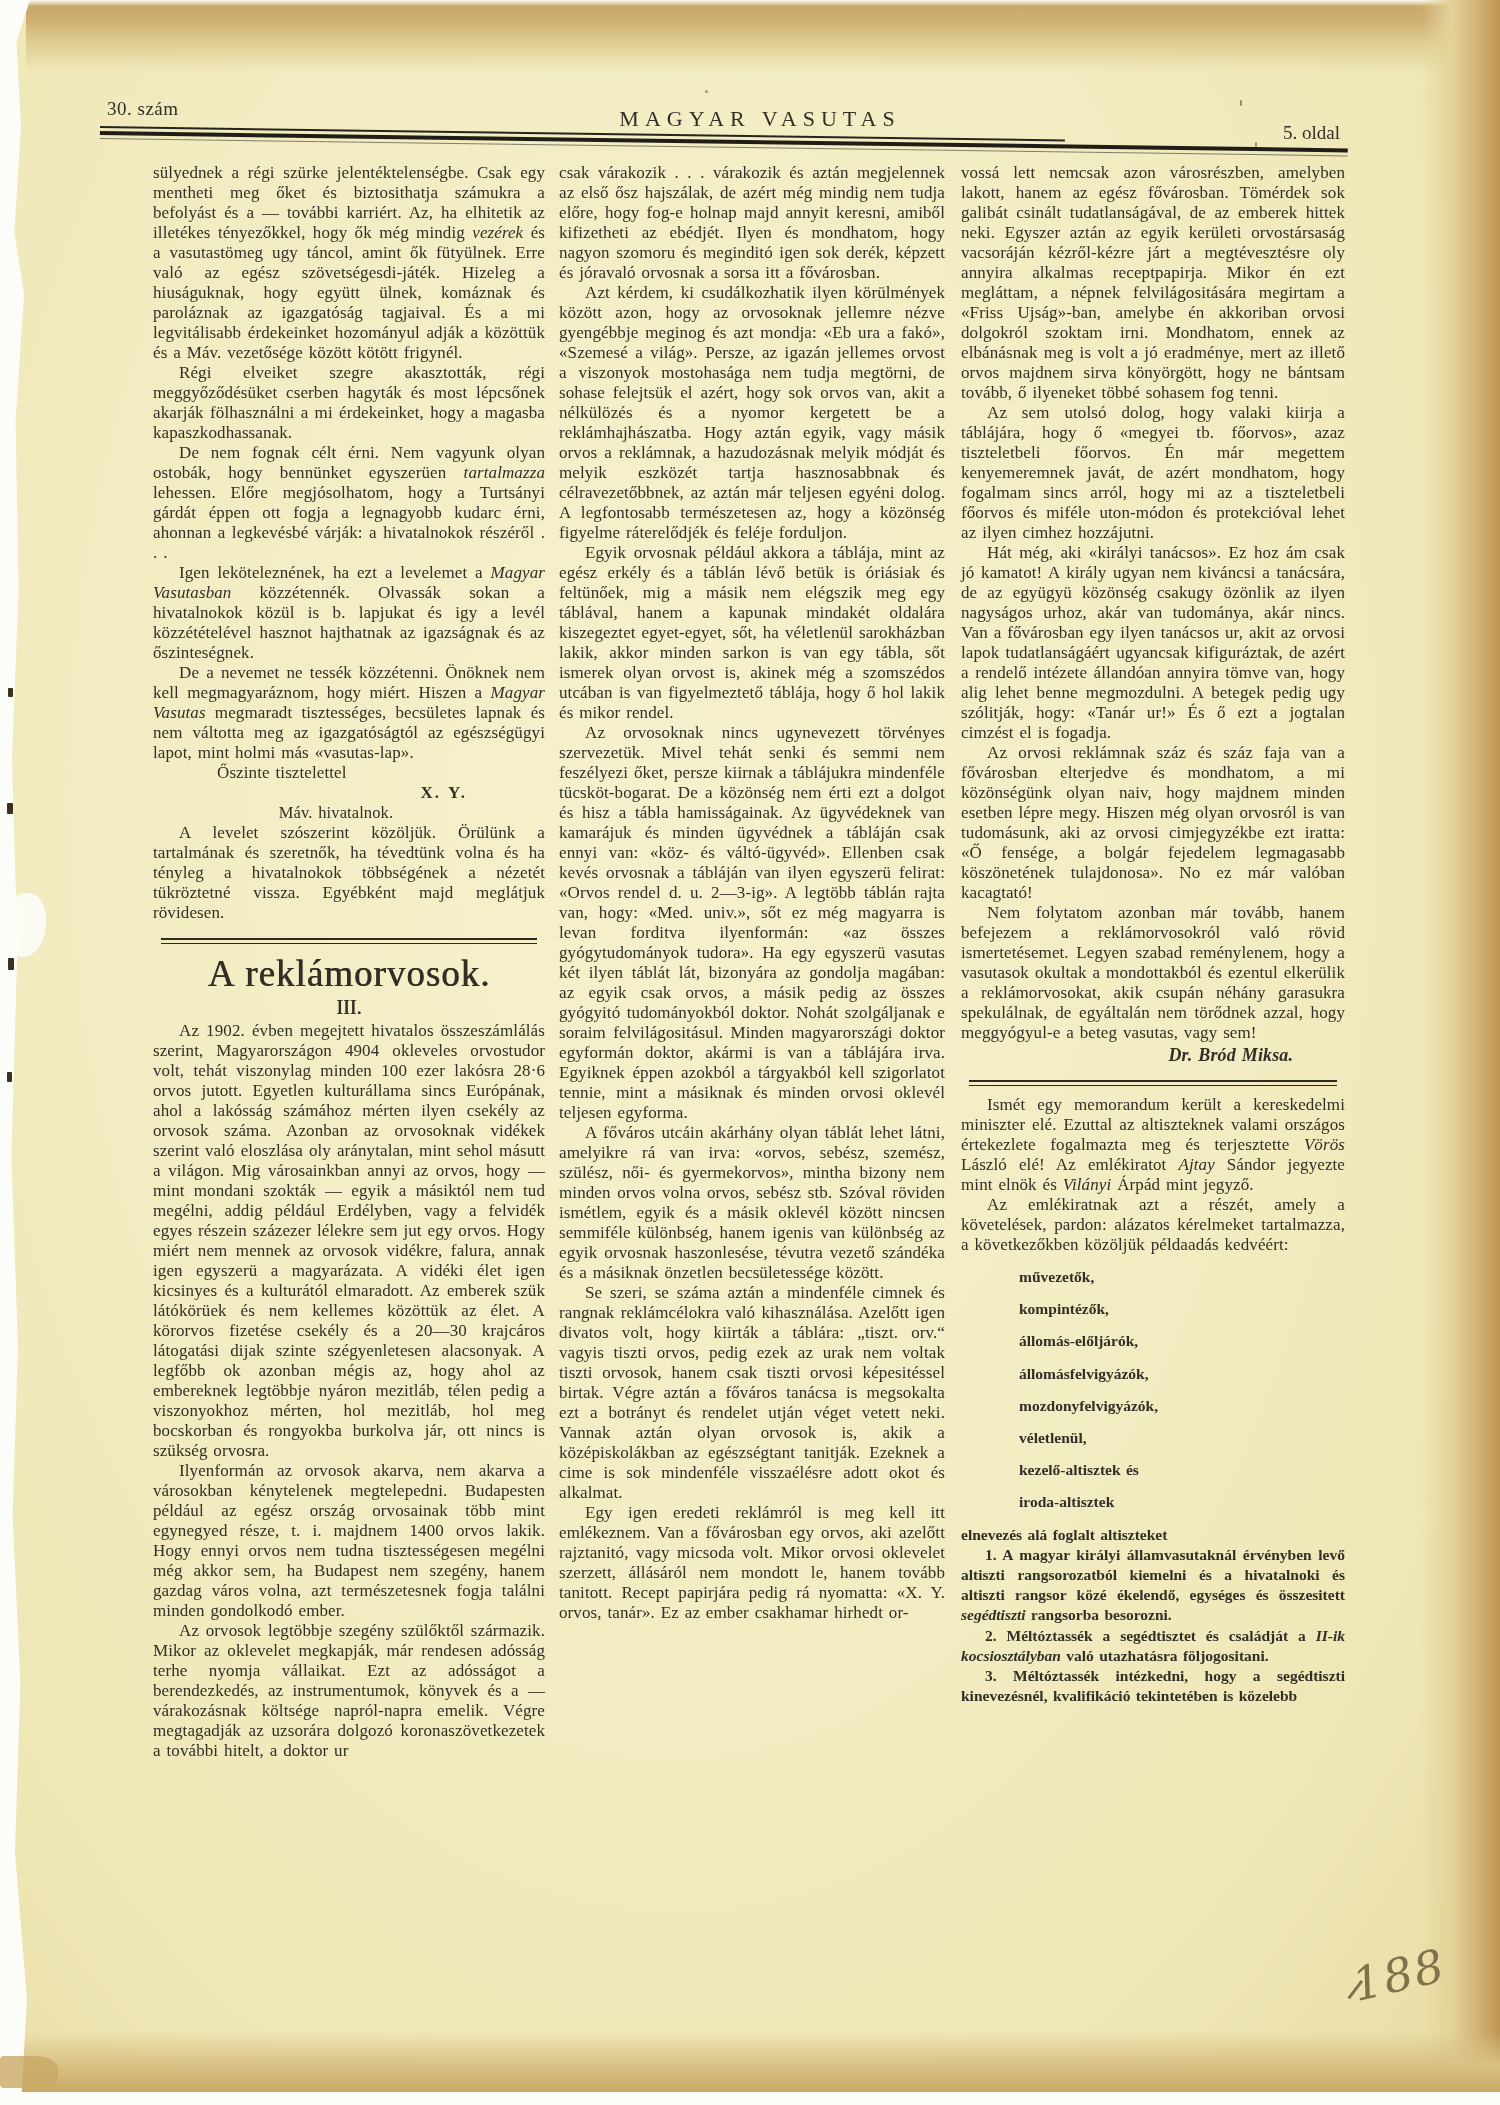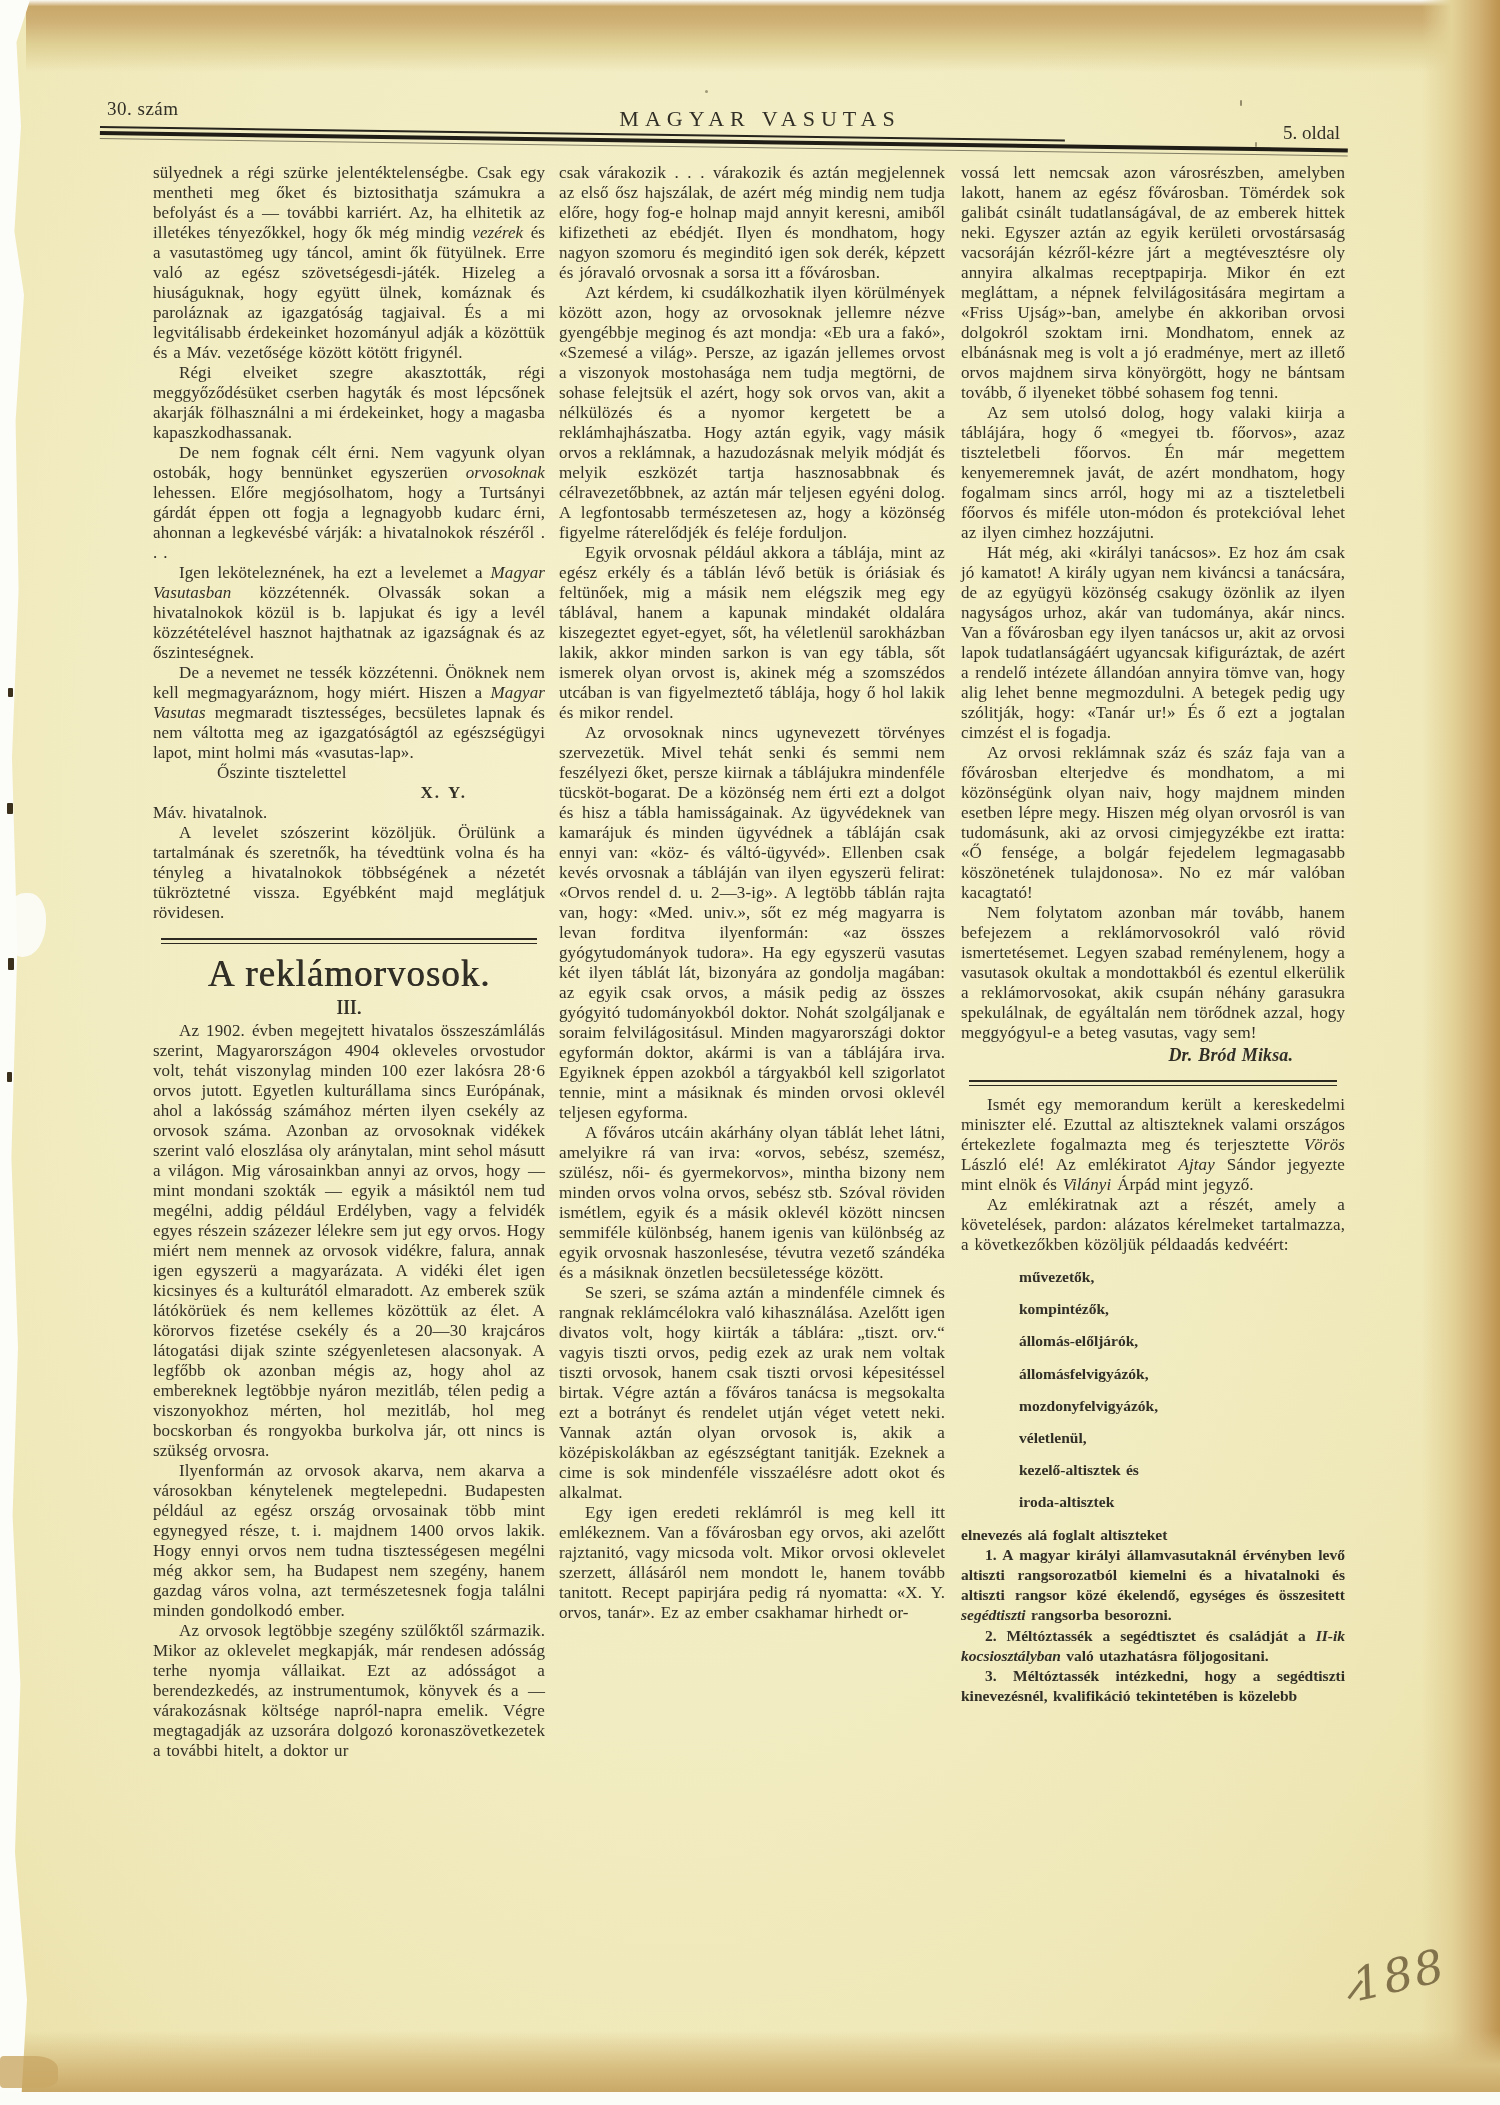--- a/index.html
+++ b/index.html
@@ -47,21 +47,21 @@
   .col{position:absolute;top:163px;font-size:17px;line-height:20px;text-align:justify;
        letter-spacing:.1px;word-spacing:1.5px;}
   .col1{left:153px;width:392px;}
   .col2{left:559px;width:386px;}
   .col3{left:961px;width:384px;}
   .p{margin:0;text-indent:26px;}
   .noind{text-indent:0;}
   .ln{margin:0;}
   .salute{padding-left:64px;}
   .sigxy{text-align:right;padding-right:78px;font-weight:bold;letter-spacing:2px;}
-  .sigmav{text-align:left;padding-right:26px;font-size:16.5px;}
+  .sigmav{text-align:center;padding-right:26px;font-size:16.5px;}
   .sigdr{text-align:right;padding-right:52px;font-weight:bold;font-size:18px;margin-top:2px;}
   .dblrule{margin:15px auto 9px auto;width:96%;height:3px;
     border-top:2.5px solid #2c2a21;border-bottom:1.2px solid #2c2a21;}
   .h1x{margin:4px 0 2px 0;font-size:37px;line-height:42px;text-align:center;text-indent:0;
     font-weight:normal;letter-spacing:1px;text-shadow:.6px 0 0 currentColor;}
   .h3x{margin:0 0 4px 0;font-size:20px;text-align:center;text-indent:0;text-shadow:.4px 0 0 currentColor;}
   .pp,.pl{font-size:15.5px;line-height:20.2px;font-weight:bold;letter-spacing:0;}
   .pp{margin:0;text-indent:24px;}
   .pp.first{margin-top:9px;}
   .pl{margin:12px;padding-left:46px;text-align:left;}
@@ -98,21 +98,21 @@
   <div class="hdr-page">5. oldal</div>
   <div class="hdr-rule">
     <div class="r1"></div>
       <div class="r2"></div>
       <div class="r3"></div>
   </div>
 
   <div class="col col1">
       <div class="p noind">sülyednek a régi szürke jelentéktelenségbe. Csak egy mentheti meg őket és biztosithatja számukra a befolyást és a — további karriért. Az, ha elhitetik az illetékes tényezőkkel, hogy ők még mindig <i>vezérek</i> és a vasutastömeg ugy táncol, amint ők fütyülnek. Erre való az egész szövetségesdi-játék. Hizeleg a hiuságuknak, hogy együtt ülnek, komáznak és paroláznak az igazgatóság tagjaival. És a mi legvitálisabb érdekeinket hozományul adják a közöttük és a Máv. vezetősége között kötött frigynél.</div>
       <div class="p">Régi elveiket szegre akasztották, régi meggyőződésüket cserben hagyták és most lépcsőnek akarják fölhasználni a mi érdekeinket, hogy a magasba kapaszkodhassanak.</div>
-      <div class="p">De nem fognak célt érni. Nem vagyunk olyan ostobák, hogy bennünket egyszerüen <i>orvosoknak</i> lehessen. Előre megjósolhatom, hogy a Turtsányi gárdát éppen ott fogja a legnagyobb kudarc érni, ahonnan a legkevésbé várják: a hivatalnokok részéről . . .</div>
+      <div class="p">De nem fognak célt érni. Nem vagyunk olyan ostobák, hogy bennünket egyszerüen <i>tartalmazza</i> lehessen. Előre megjósolhatom, hogy a Turtsányi gárdát éppen ott fogja a legnagyobb kudarc érni, ahonnan a legkevésbé várják: a hivatalnokok részéről . . .</div>
       <div class="p">Igen leköteleznének, ha ezt a levelemet a <i>Magyar Vasutasban</i> közzétennék. Olvassák sokan a hivatalnokok közül is b. lapjukat és igy a levél közzétételével hasznot hajthatnak az igazságnak és az őszinteségnek.</div>
       <div class="p">De a nevemet ne tessék közzétenni. Önöknek nem kell megmagyaráznom, hogy miért. Hiszen a <i>Magyar Vasutas</i> megmaradt tisztességes, becsületes lapnak és nem váltotta meg az igazgatóságtól az egészségügyi lapot, mint holmi más «vasutas-lap».</div>
       <div class="ln salute">Őszinte tisztelettel</div>
       <div class="ln sigxy">X. Y.</div>
       <div class="ln sigmav">Máv. hivatalnok.</div>
       <div class="p">A levelet szószerint közöljük. Örülünk a tartalmának és szeretnők, ha tévedtünk volna és ha tényleg a hivatalnokok többségének a nézetét tükröztetné vissza. Egyébként majd meglátjuk rövidesen.</div>
       <div class="dblrule"></div>
       <div class="h1x">A reklámorvosok.</div>
       <div class="h3x">III.</div>
       <div class="p">Az 1902. évben megejtett hivatalos összeszámlálás szerint, Magyarországon 4904 okleveles orvostudor volt, tehát viszonylag minden 100 ezer lakósra 28·6 orvos jutott. Egyetlen kulturállama sincs Európának, ahol a lakósság számához mérten ilyen csekély az orvosok száma. Azonban az orvosoknak vidékek szerint való eloszlása oly aránytalan, mint sehol másutt a világon. Mig városainkban annyi az orvos, hogy — mint mondani szokták — egyik a másiktól nem tud megélni, addig például Erdélyben, vagy a felvidék egyes részein százezer lélekre sem jut egy orvos. Hogy miért nem mennek az orvosok vidékre, falura, annak igen egyszerü a magyarázata. A vidéki élet igen kicsinyes és a kulturától elmaradott. Az emberek szük látókörüek és nem kellemes közöttük az élet. A körorvos fizetése csekély és a 20—30 krajcáros látogatási dijak szinte szégyenletesen alacsonyak. A legfőbb ok azonban mégis az, hogy ahol az embereknek legtöbbje nyáron mezitláb, télen pedig a viszonyokhoz mérten, hol mezitláb, hol meg bocskorban és rongyokba burkolva jár, ott nincs is szükség orvosra.</div>

